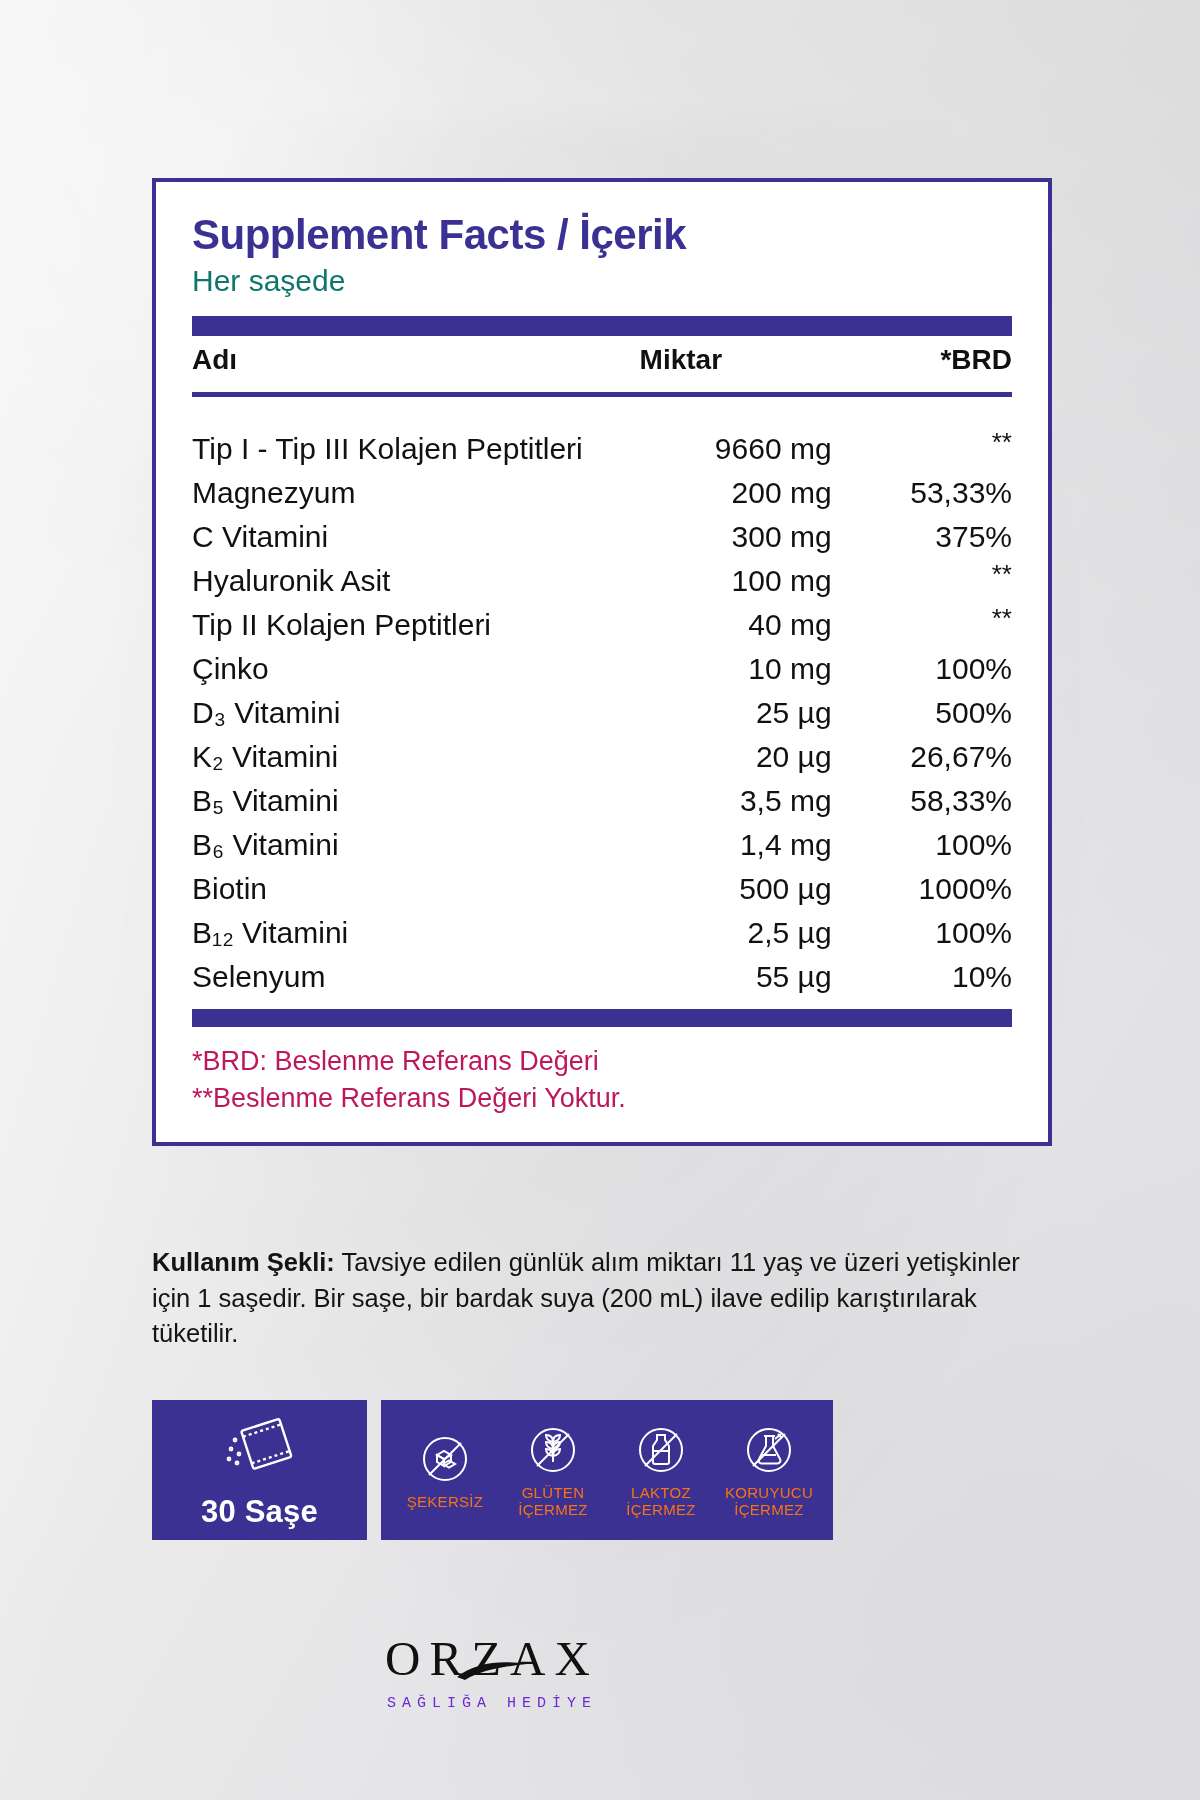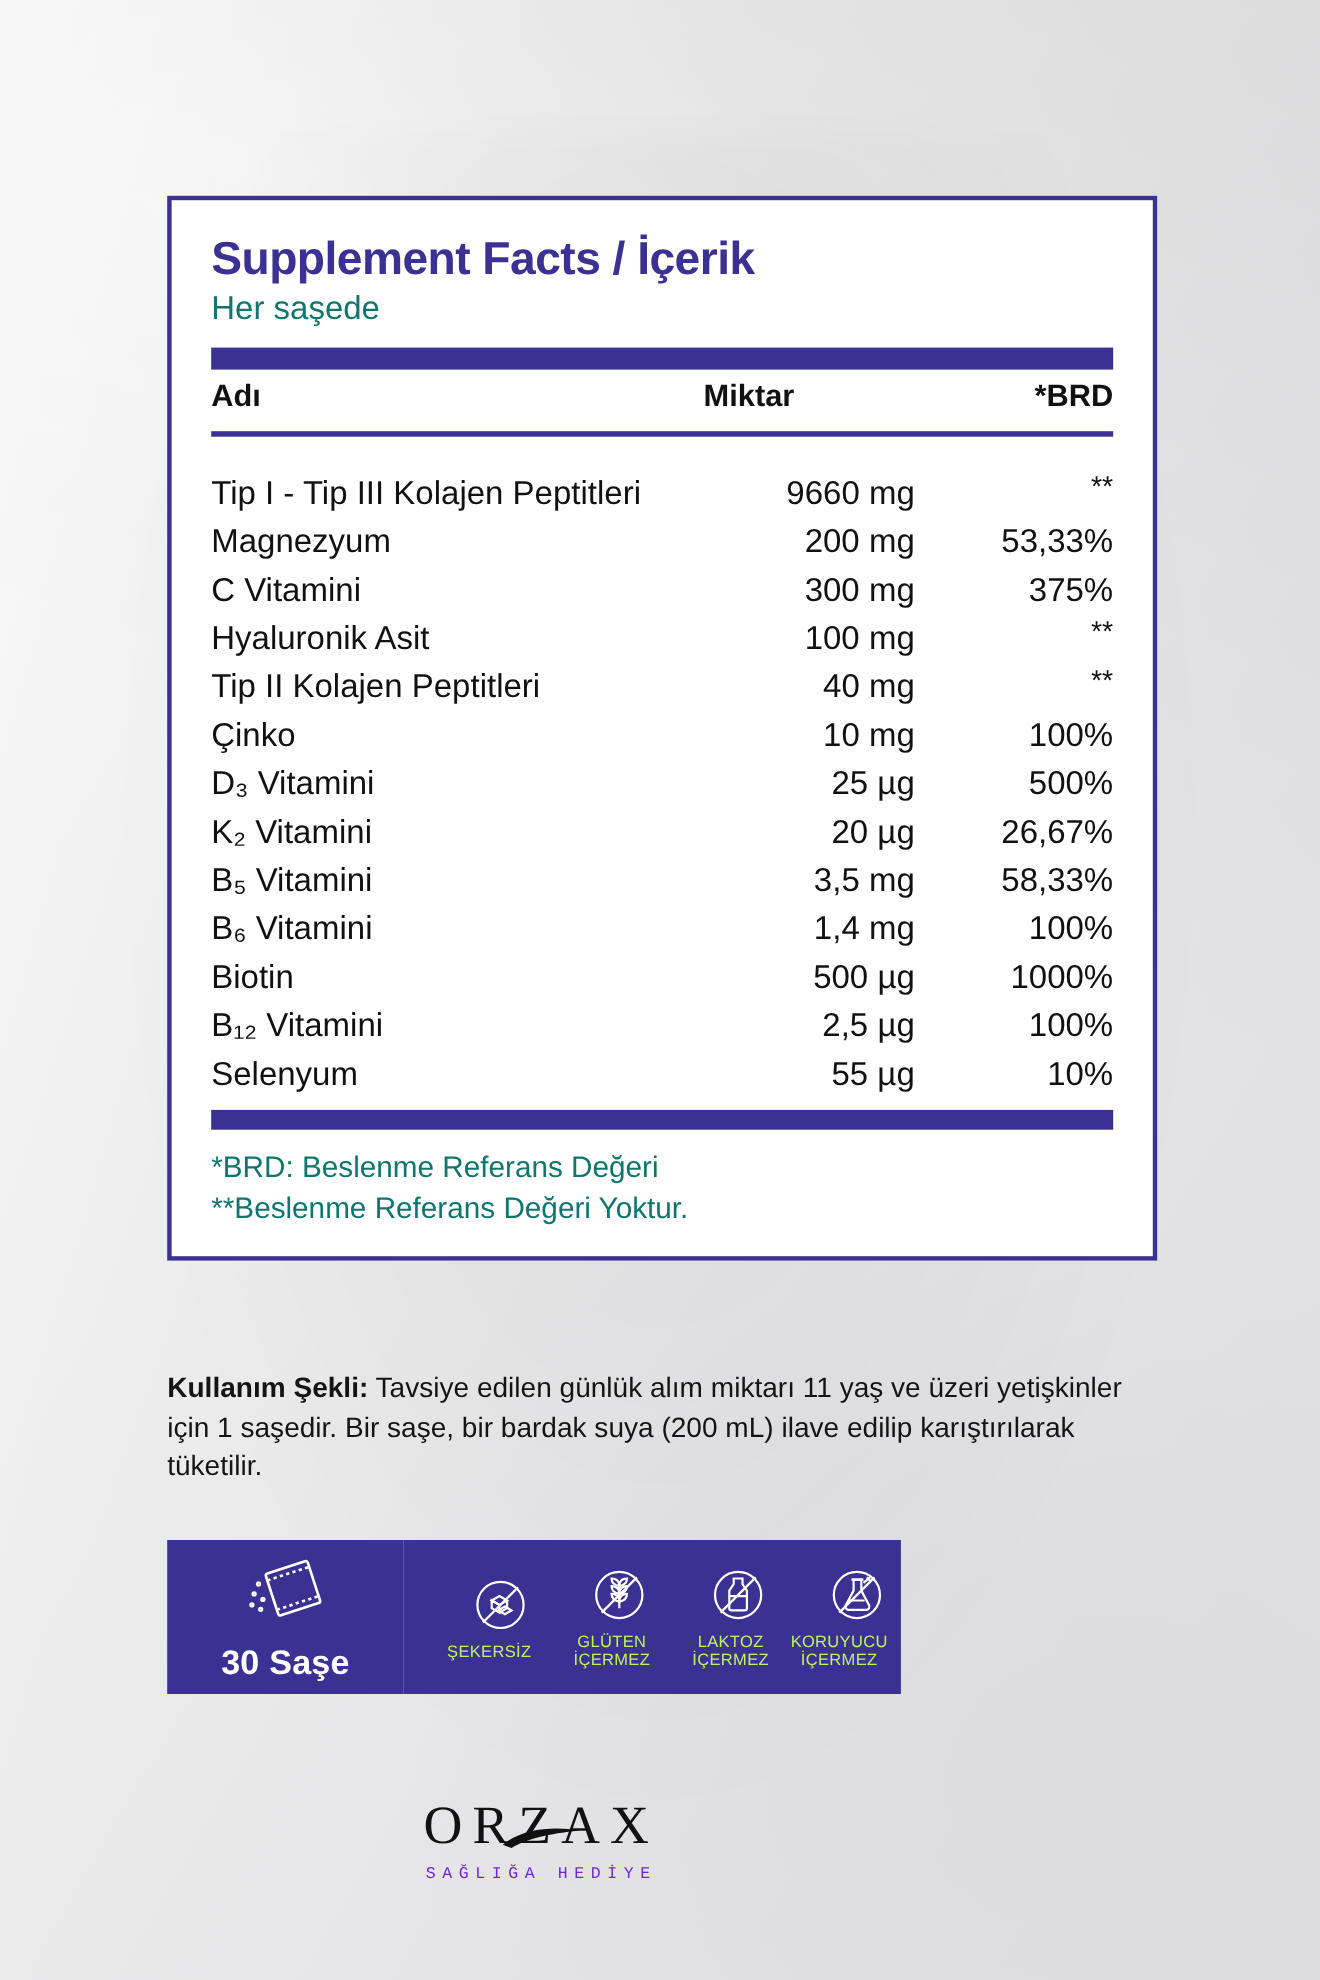--- a/index.html
+++ b/index.html
@@ -112,21 +112,21 @@
   td.c-amt  { text-align: right; width: 22%; padding-right: 12px; white-space: nowrap;}
   td.c-brd  { text-align: right; width: 22%; white-space: nowrap;}
   td.c-brd.stars {
     font-size: 26px;
     vertical-align: top;
     padding-top: 0px;
   }
 
   .footnotes {
     font-size: 27px;
-    color: #0f766e;
+    color: #be185d;
     line-height: 1.35;
     margin-top: 16px;
   }
 
   
   .usage {
     position: absolute;
     left: 152px;
     top: 1245px;
     width: 900px;
@@ -136,20 +136,21 @@
   }
   .usage b { font-weight: bold; }
 
   
   .badges {
     position: absolute;
     left: 152px;
     top: 1400px;
     display: flex;
     align-items: stretch;
+    gap: 14px;
   }
   .sachet-box {
     background: #3b3192;
     width: 215px;
     height: 140px;
     display: flex;
     flex-direction: column;
     align-items: center;
     justify-content: flex-end;
     color: #fff;
@@ -172,23 +173,23 @@
     height: 140px;
     display: flex;
     align-items: stretch;
     padding: 0 10px;
     box-sizing: border-box;
   }
   .free-item {
     width: 108px;
     display: flex;
     flex-direction: column;
-    align-items: flex-end;
+    align-items: center;
     justify-content: center;
-    color: #bef264;
+    color: #f97316;
     padding: 8px 2px 10px 2px;
     box-sizing: border-box;
   }
   .free-item .ic {
     height: 62px;
     display: flex;
     align-items: center;
     justify-content: center;
   }
   .free-item .lbl {

